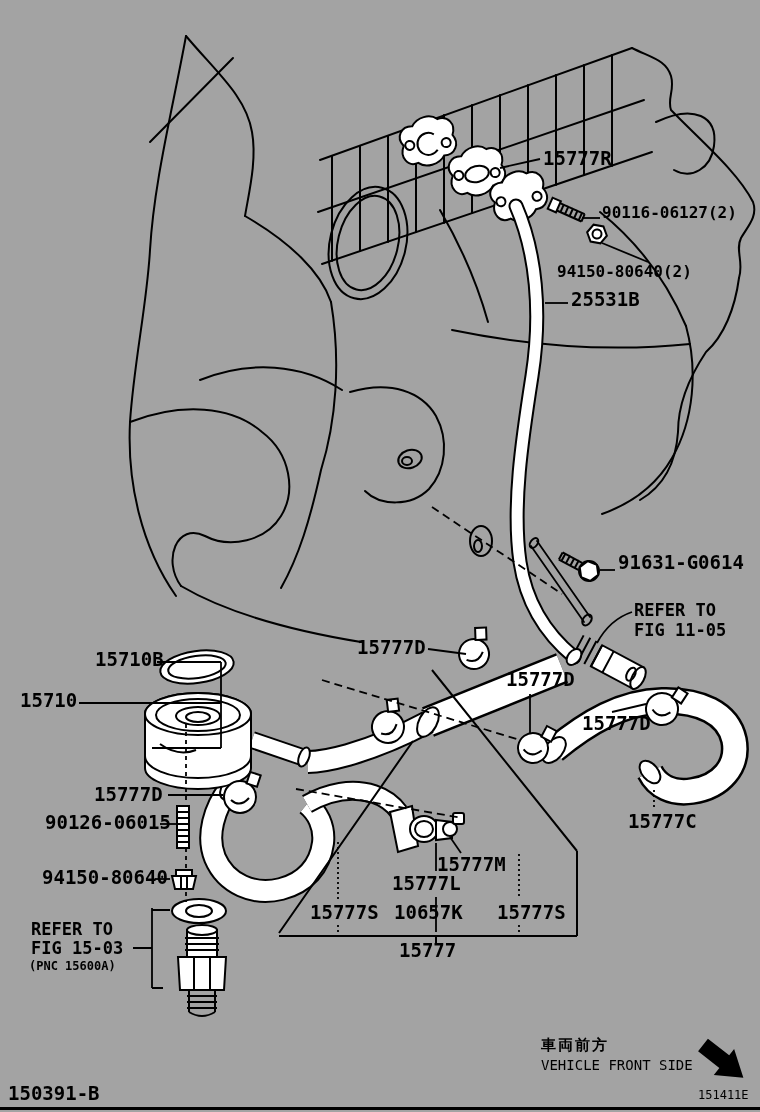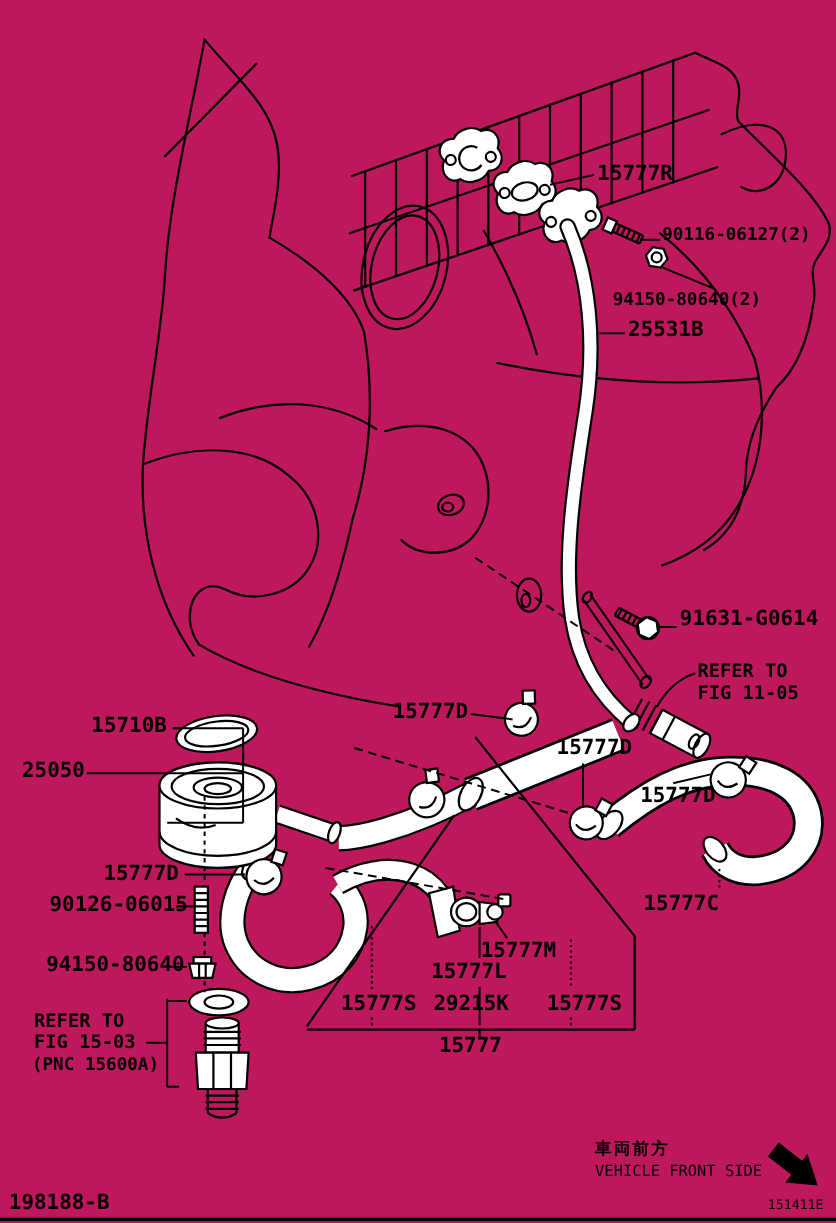--- a/index.html
+++ b/index.html
@@ -1,23 +1,23 @@
 <!DOCTYPE html>
 <html><head>
 <meta charset="utf-8">
 <style>
   html,body{margin:0;padding:0;background:#fff;}
-  .stage{position:relative;width:760px;height:1112px;background:#be185d;overflow:hidden;
+  .stage{position:relative;width:760px;height:1112px;background:#a3a3a3;overflow:hidden;
          font-family:"DejaVu Sans Mono", monospace;}
   svg{position:absolute;left:0;top:0;}
   .lbl{position:absolute;font-family:"DejaVu Sans Mono", monospace;font-weight:bold;
        font-size:19px;line-height:1.05;color:#000;white-space:pre;}
   .sz18{font-size:16px;}
   .sz17{font-size:17px;}
-  .sz16{font-size:16px;}
+  .sz16{font-size:12px;}
   .jp{font-size:15px;font-weight:bold;font-family:Liberation Serif, serif;letter-spacing:2px;}
   .en{font-size:14px;font-weight:normal;}
   .f15{font-size:12px;font-weight:normal;}
   .botline{position:absolute;left:0;top:1107px;width:760px;height:3px;background:#000;}
 </style>
 </head>
 <body>
 
 <div class="stage">
 
@@ -239,35 +239,35 @@
 <div class="lbl" style="left:543px;top:149px">15777R</div>
 <div class="lbl sz18" style="left:602px;top:205px">90116-06127(2)</div>
 <div class="lbl sz18" style="left:557px;top:264px">94150-80640(2)</div>
 <div class="lbl" style="left:571px;top:290px">25531B</div>
 <div class="lbl" style="left:618px;top:553px">91631-G0614</div>
 <div class="lbl sz17" style="left:634px;top:602px">REFER TO</div>
 <div class="lbl sz17" style="left:634px;top:622px">FIG 11-05</div>
 <div class="lbl" style="left:357px;top:638px">15777D</div>
 <div class="lbl" style="left:506px;top:670px">15777D</div>
 <div class="lbl" style="left:582px;top:714px">15777D</div>
-<div class="lbl" style="left:83px;top:650px">15710B</div>
-<div class="lbl" style="left:20px;top:691px">25050</div>
+<div class="lbl" style="left:95px;top:650px">15710B</div>
+<div class="lbl" style="left:20px;top:691px">15710</div>
 <div class="lbl" style="left:94px;top:785px">15777D</div>
 <div class="lbl" style="left:45px;top:813px">90126-06015</div>
 <div class="lbl" style="left:42px;top:868px">94150-80640</div>
-<div class="lbl" style="left:585px;top:812px">15777C</div>
+<div class="lbl" style="left:628px;top:812px">15777C</div>
 <div class="lbl sz17" style="left:31px;top:921px">REFER TO</div>
 <div class="lbl sz17" style="left:31px;top:940px">FIG 15-03</div>
 <div class="lbl sz16" style="left:29px;top:960px">(PNC 15600A)</div>
 <div class="lbl" style="left:437px;top:855px">15777M</div>
 <div class="lbl" style="left:392px;top:874px">15777L</div>
 <div class="lbl" style="left:310px;top:903px">15777S</div>
-<div class="lbl" style="left:394px;top:903px">29215K</div>
+<div class="lbl" style="left:394px;top:903px">10657K</div>
 <div class="lbl" style="left:497px;top:903px">15777S</div>
 <div class="lbl" style="left:399px;top:941px">15777</div>
 
 <div class="lbl jp" style="left:541px;top:1038px">車両前方</div>
 <div class="lbl en" style="left:541px;top:1058px">VEHICLE FRONT SIDE</div>
-<div class="lbl" style="left:8px;top:1084px">198188-B</div>
+<div class="lbl" style="left:8px;top:1084px">150391-B</div>
 <div class="lbl f15" style="left:698px;top:1089px">151411E</div>
 <div class="botline"></div>
 
 </div>
 
 </body></html>

